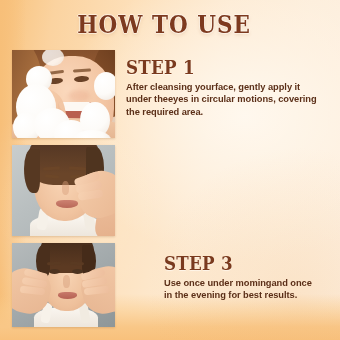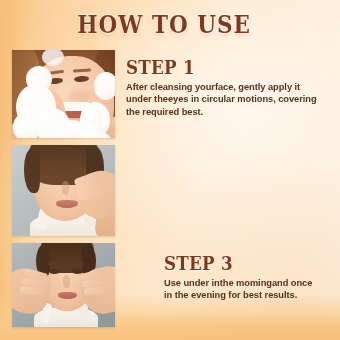--- a/index.html
+++ b/index.html
@@ -302,21 +302,21 @@
         <div class="foam p1-f3"></div>
         <div class="foam p1-f2"></div>
         <div class="foam p1-f4"></div>
         <div class="foam p1-f5"></div>
         <div class="foam p1-f6"></div>
         <div class="foam p1-f8"></div>
       </div>
     </div>
     <div class="text-col">
       <div class="step-head">STEP 1</div>
-      <p class="step-body">After cleansing yourface, gently apply it under theeyes in circular motions, covering the required best.</p>
+      <p class="step-body">After cleansing yourface, gently apply it under theeyes in circular motions, covering the required area.</p>
     </div>
   </div>
 
   <div class="step-row" id="row-2">
     <div class="photo">
       <div class="photo-inner">
         <div class="p2-bg"></div>
         <div class="p2-neck"></div>
         <div class="p2-top"></div>
         <div class="p2-strapL"></div>
@@ -363,17 +363,17 @@
         <div class="p3-fl p3-flA"></div>
         <div class="p3-fl p3-flB"></div>
         <div class="p3-fl p3-flC"></div>
         <div class="p3-fl p3-frA"></div>
         <div class="p3-fl p3-frB"></div>
         <div class="p3-fl p3-frC"></div>
       </div>
     </div>
     <div class="text-col">
       <div class="step-head">STEP 3</div>
-      <p class="step-body">Use under inthe momingand once in the evening for best results.</p>
+      <p class="step-body">Use once under momingand once in the evening for best results.</p>
     </div>
   </div>
 
 </div>
 
 </body></html>

